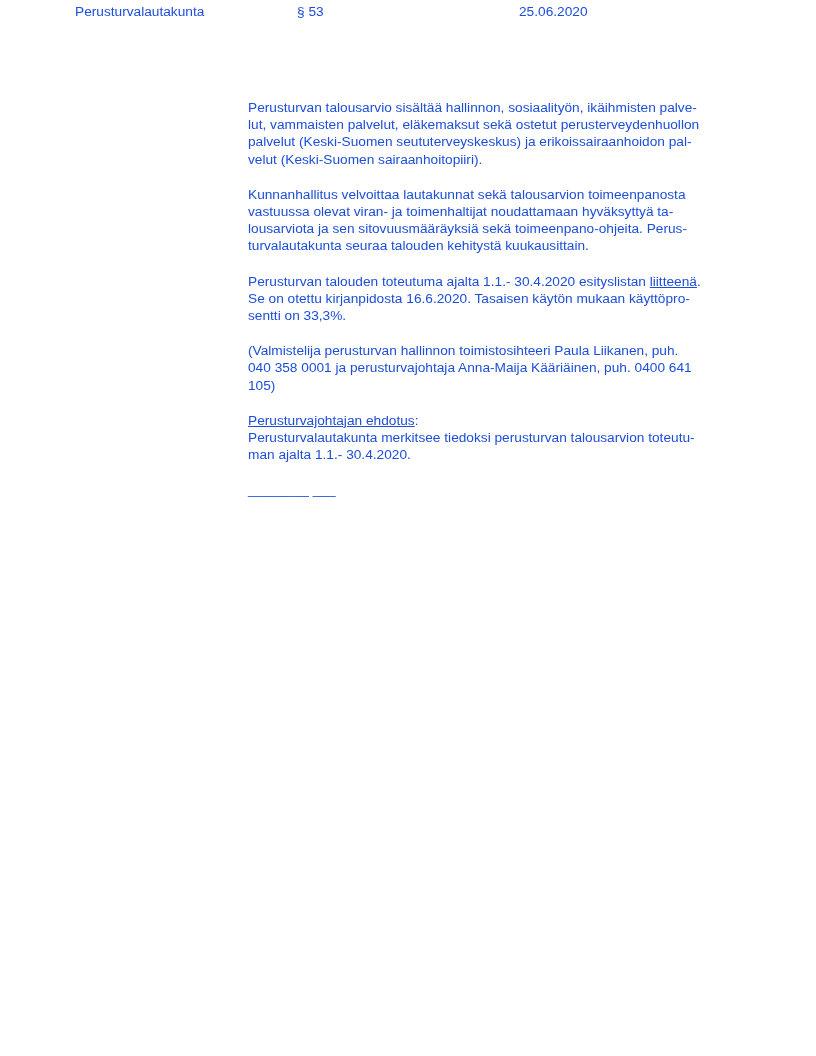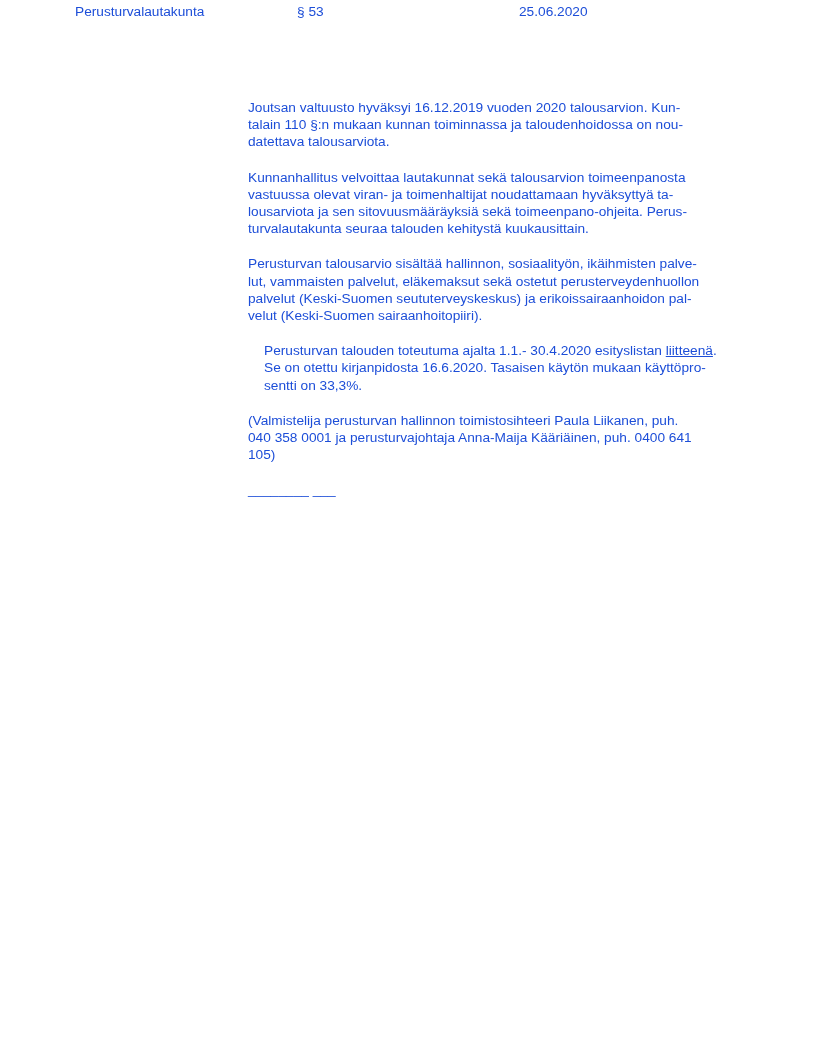--- a/index.html
+++ b/index.html
@@ -28,63 +28,65 @@
   .body-col {
     position: absolute;
     left: 248px;
     top: 99px;
     width: 560px;
   }
   .para {
     margin: 0 0 18px 0;
     white-space: pre-line;
   }
-  .para-mixed { margin: 0 0 18px 16px; }
+  .para-mixed { margin: 0 0 18px 0; }
   .block-lines { white-space: pre-line; display: block; }
   .u { text-decoration: underline; }
   .sig-line {
     letter-spacing: 0;
   }
 </style>
 </head>
 <body>
 
 <div class="page">
 
   <span class="abs header-committee">Perusturvalautakunta</span>
   <span class="abs header-section">§ 53</span>
   <span class="abs header-date">25.06.2020</span>
 
 
 
   <div class="body-col">
 
-    <div class="para">Joutsan valtuusto hyväksyi 16.12.2019 vuoden 2020 talousarvion. Kun-
-talain 110 §:n mukaan kunnan toiminnassa ja taloudenhoidossa on nou-
-datettava talousarviota.</div>
+
+    <div class="para">Perusturvan talousarvio sisältää hallinnon, sosiaalityön, ikäihmisten palve-
+lut, vammaisten palvelut, eläkemaksut sekä ostetut perusterveydenhuollon
+palvelut (Keski-Suomen seututerveyskeskus) ja erikoissairaanhoidon pal-
+velut (Keski-Suomen sairaanhoitopiiri).</div>
 
     <div class="para">Kunnanhallitus velvoittaa lautakunnat sekä talousarvion toimeenpanosta
 vastuussa olevat viran- ja toimenhaltijat noudattamaan hyväksyttyä ta-
 lousarviota ja sen sitovuusmääräyksiä sekä toimeenpano-ohjeita. Perus-
 turvalautakunta seuraa talouden kehitystä kuukausittain.</div>
-
-    <div class="para">Perusturvan talousarvio sisältää hallinnon, sosiaalityön, ikäihmisten palve-
-lut, vammaisten palvelut, eläkemaksut sekä ostetut perusterveydenhuollon
-palvelut (Keski-Suomen seututerveyskeskus) ja erikoissairaanhoidon pal-
-velut (Keski-Suomen sairaanhoitopiiri).</div>
 
     <div class="para-mixed">
       <span>Perusturvan talouden toteutuma ajalta 1.1.- 30.4.2020 esityslistan </span><span class="u">liitteenä</span><span>.</span>
       <span class="block-lines">Se on otettu kirjanpidosta 16.6.2020. Tasaisen käytön mukaan käyttöpro-
 sentti on 33,3%.</span>
     </div>
 
     <div class="para">(Valmistelija perusturvan hallinnon toimistosihteeri Paula Liikanen, puh.
 040 358 0001 ja perusturvajohtaja Anna-Maija Kääriäinen, puh. 0400 641
 105)</div>
 
+    <div class="para-mixed">
+      <span class="u">Perusturvajohtajan ehdotus</span><span>:</span>
+      <span class="block-lines">Perusturvalautakunta merkitsee tiedoksi perusturvan talousarvion toteutu-
+man ajalta 1.1.- 30.4.2020.</span>
+    </div>
 
 
     <div class="sig-line">________ ___</div>
 
   </div>
 
 </div>
 
 </body></html>

